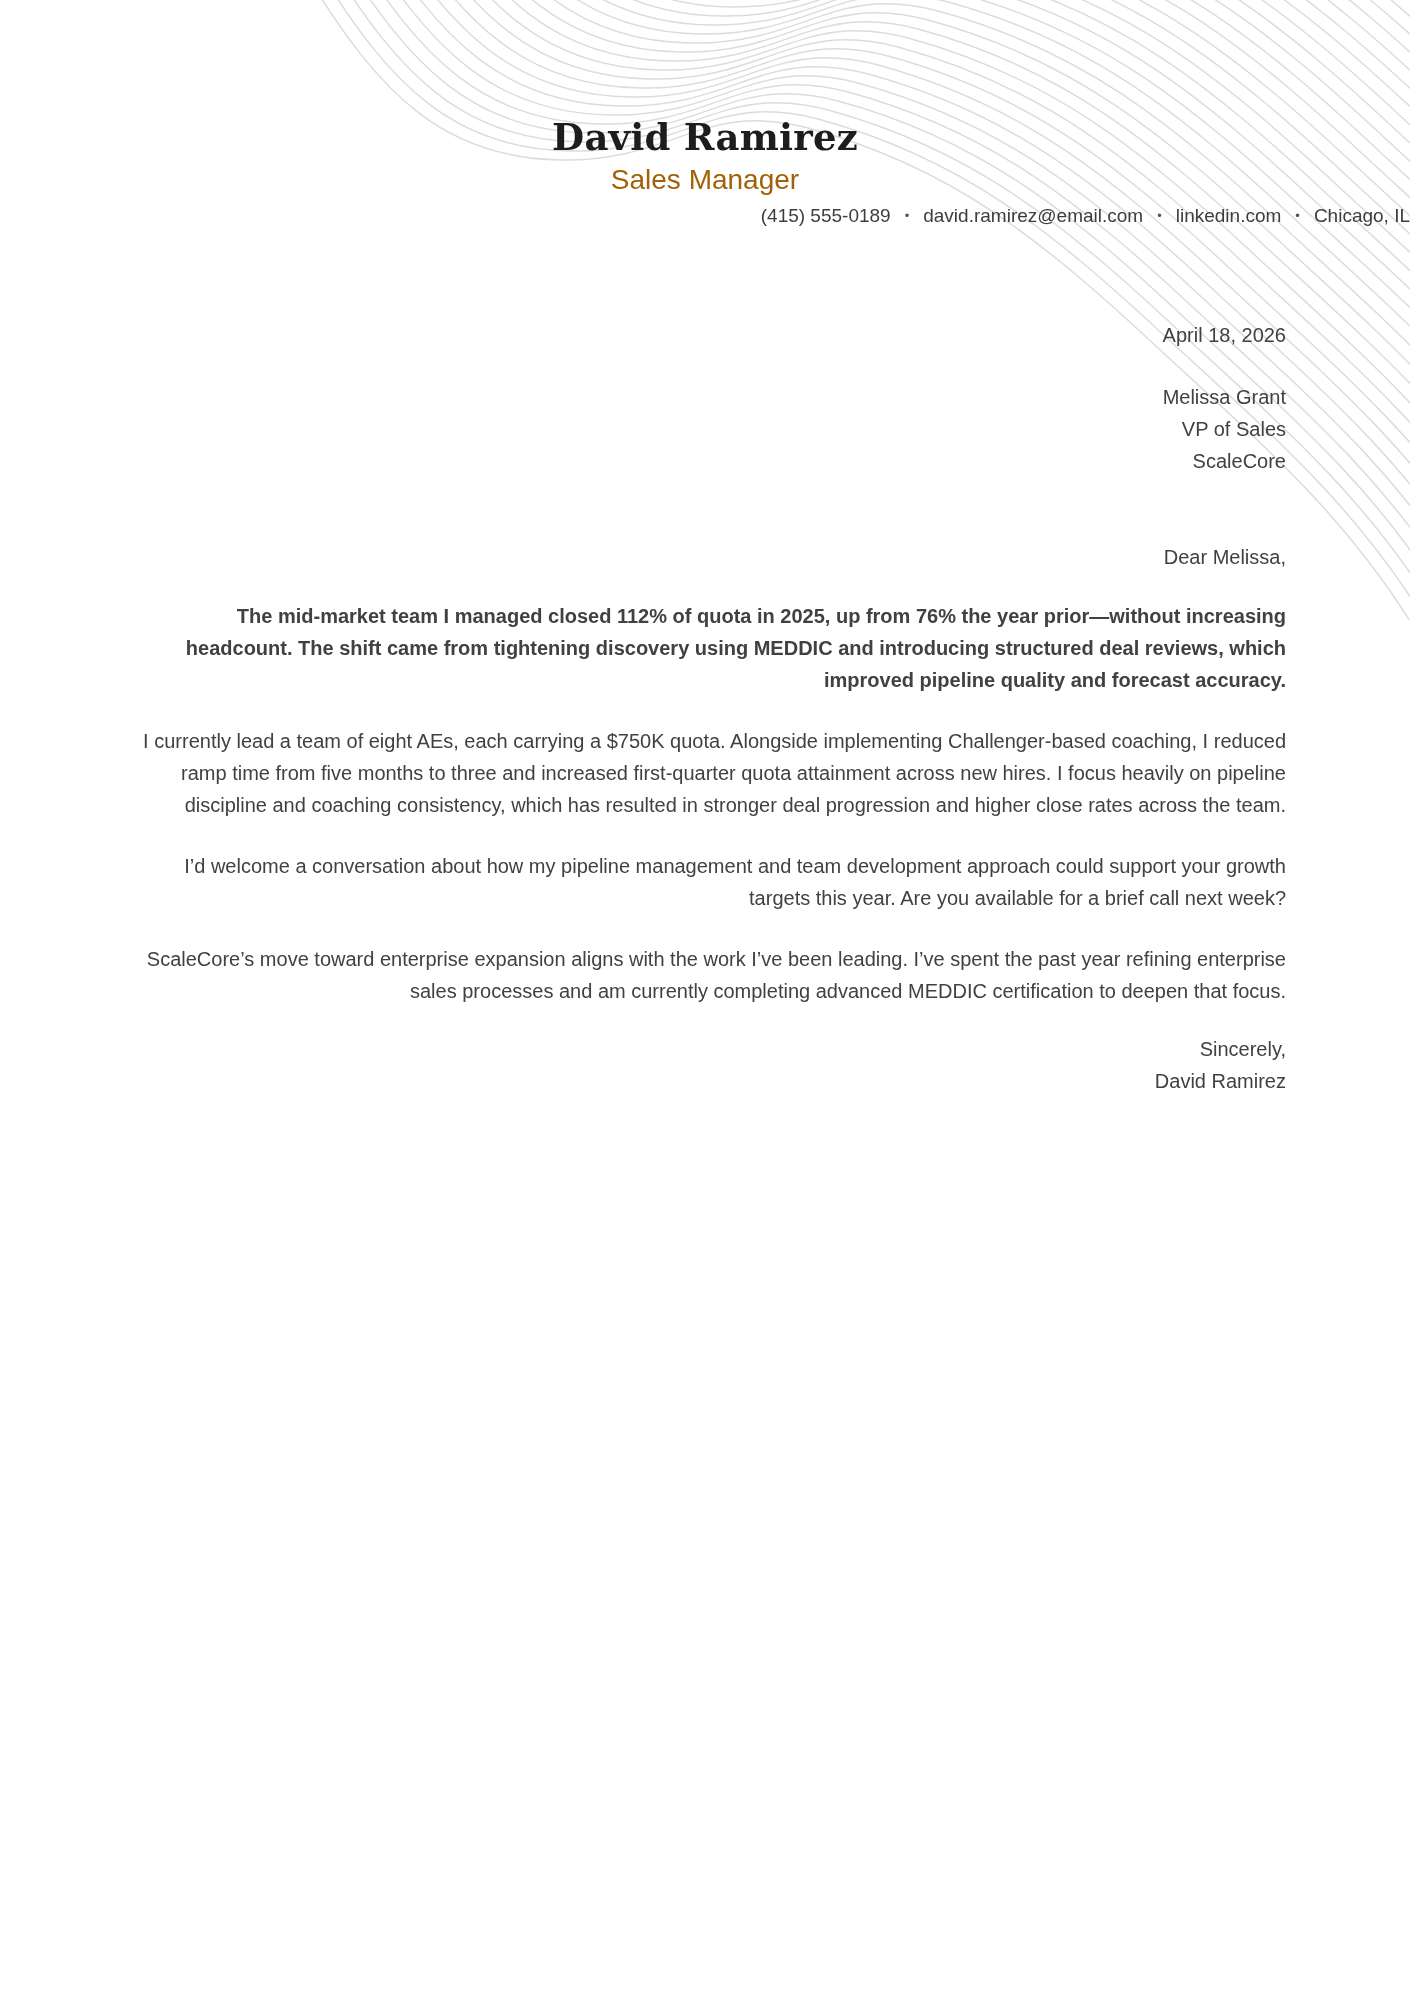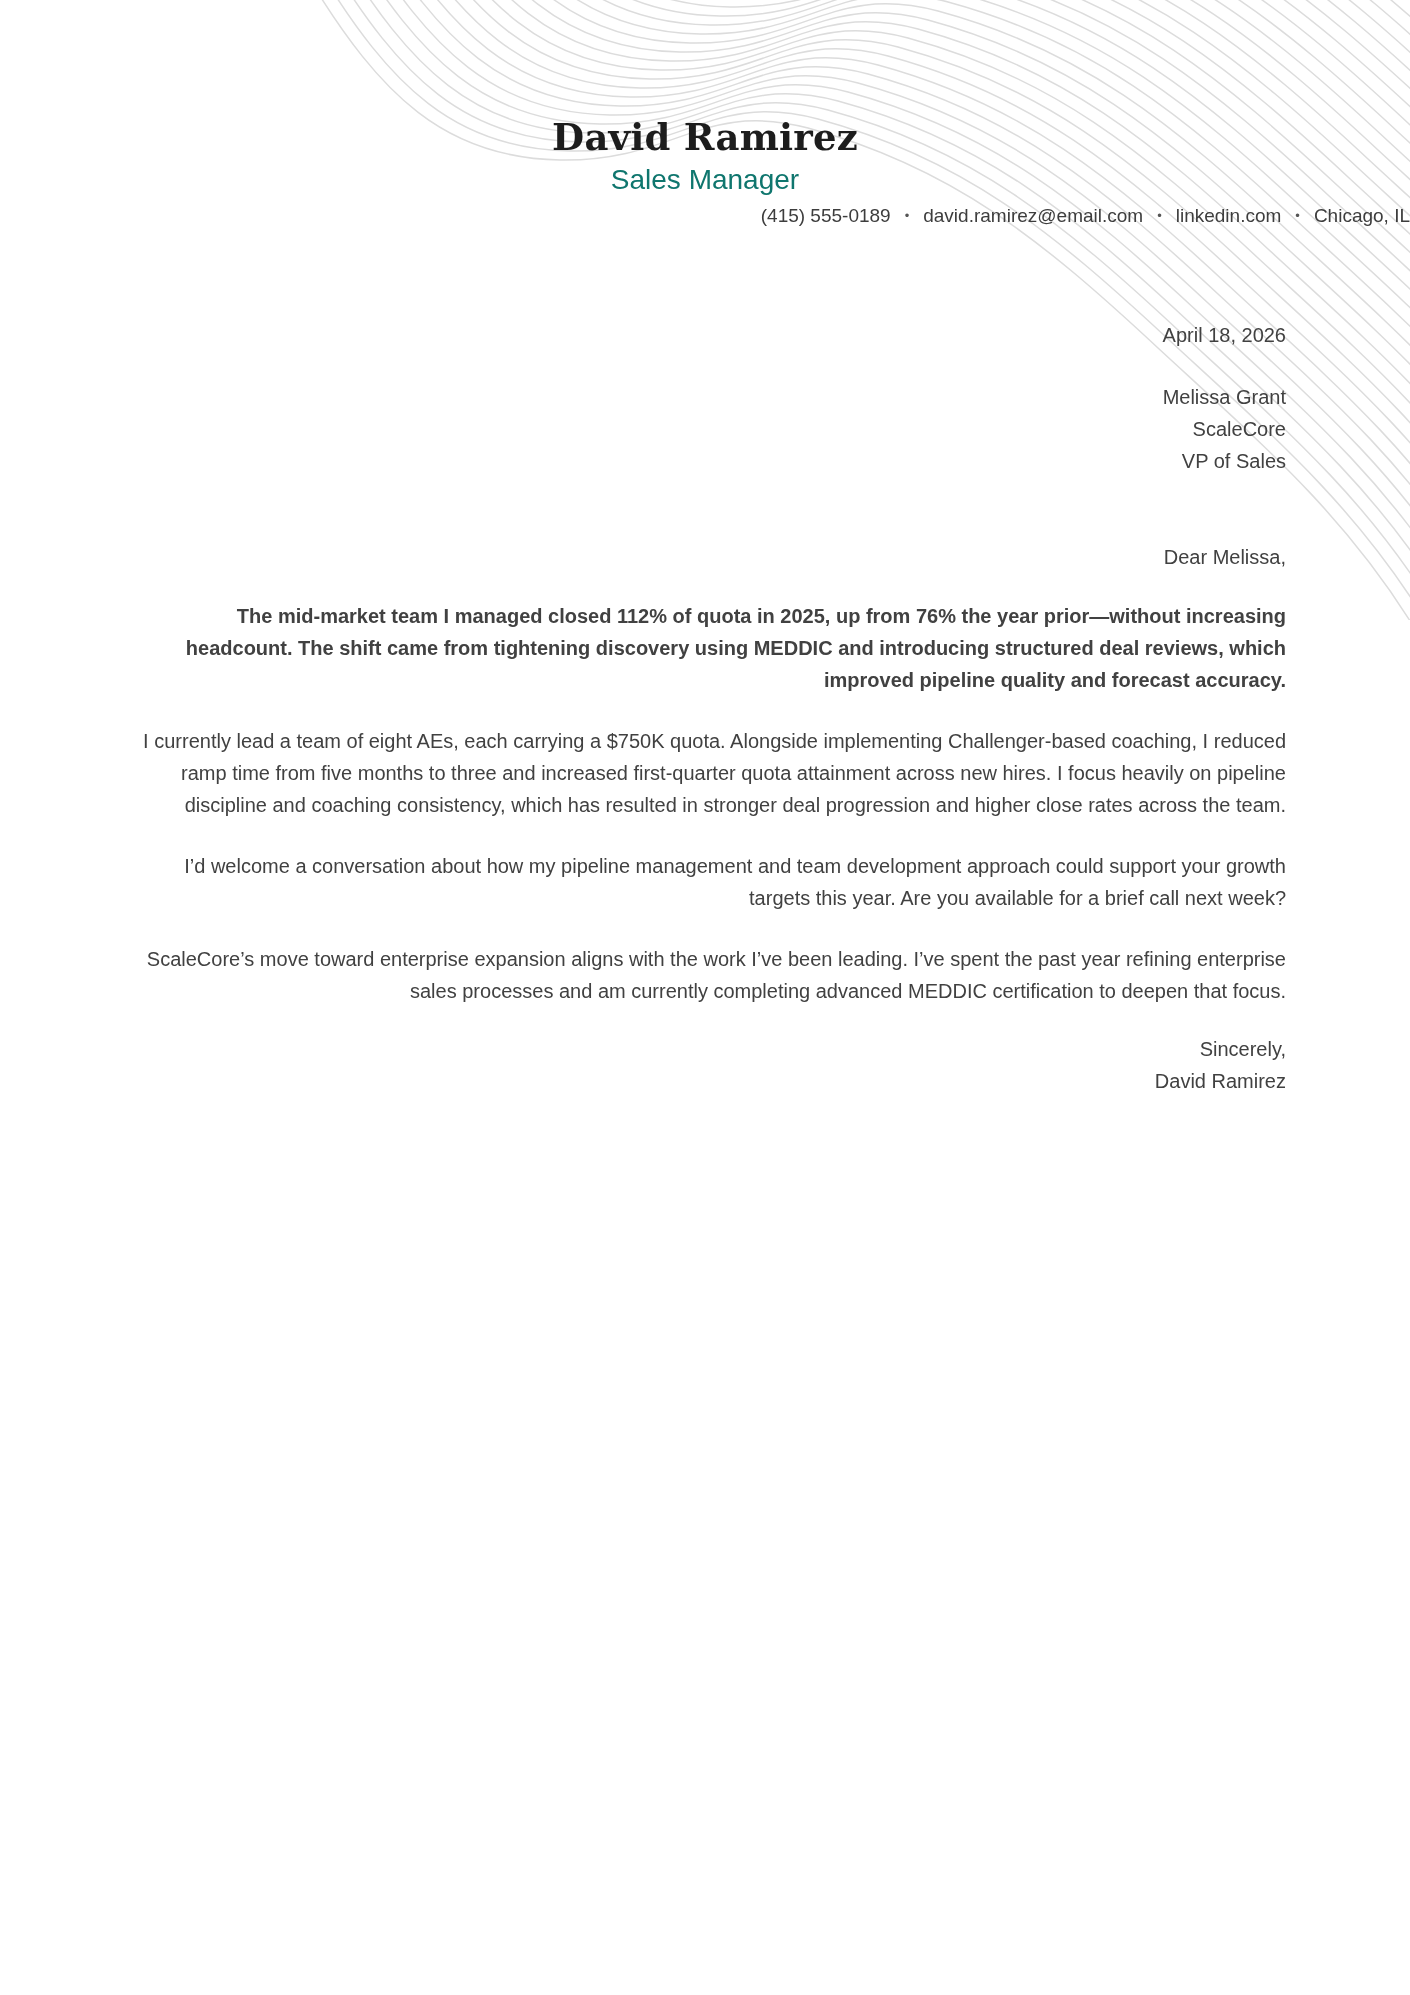--- a/index.html
+++ b/index.html
@@ -34,21 +34,21 @@
     font-weight: 700;
     font-size: 37px;
     line-height: 42px;
     color: #1d1d1d;
     letter-spacing: 0.2px;
   }
   .job-title {
     margin-top: 5px;
     font-size: 28px;
     line-height: 34px;
-    color: #0f766e;
+    color: #a16207;
     font-weight: 400;
   }
   .contact {
     margin-top: 6px;
     font-size: 19px;
     line-height: 26px;
     color: #3d3d3d;
     text-align: right;
   }
   .contact .sep {
@@ -131,22 +131,22 @@
   <div class="contact">
     <span>(415) 555-0189</span><span class="sep">•</span><span>david.ramirez@email.com</span><span class="sep">•</span><span>linkedin.com</span><span class="sep">•</span><span>Chicago, IL</span>
   </div>
 </div>
 
 <div class="letter">
   <div class="date">April 18, 2026</div>
 
   <div class="recipient">
     <div>Melissa Grant</div>
+    <div>VP of Sales</div>
     <div>ScaleCore</div>
-    <div>VP of Sales</div>
   </div>
 
   <div class="salutation">Dear Melissa,</div>
 
   <p class="para">The mid-market team I managed closed 112% of quota in 2025, up from 76% the year prior—without increasing headcount. The shift came from tightening discovery using MEDDIC and introducing structured deal reviews, which improved pipeline quality and forecast accuracy.</p>
   <p class="para">I currently lead a team of eight AEs, each carrying a $750K quota. Alongside implementing Challenger-based coaching, I reduced ramp time from five months to three and increased first-quarter quota attainment across new hires. I focus heavily on pipeline discipline and coaching consistency, which has resulted in stronger deal progression and higher close rates across the team.</p>
   <p class="para">I’d welcome a conversation about how my pipeline management and team development approach could support your growth targets this year. Are you available for a brief call next week?</p>
   <p class="para">ScaleCore’s move toward enterprise expansion aligns with the work I’ve been leading. I’ve spent the past year refining enterprise sales processes and am currently completing advanced MEDDIC certification to deepen that focus.</p>
 
   <div class="closing">

